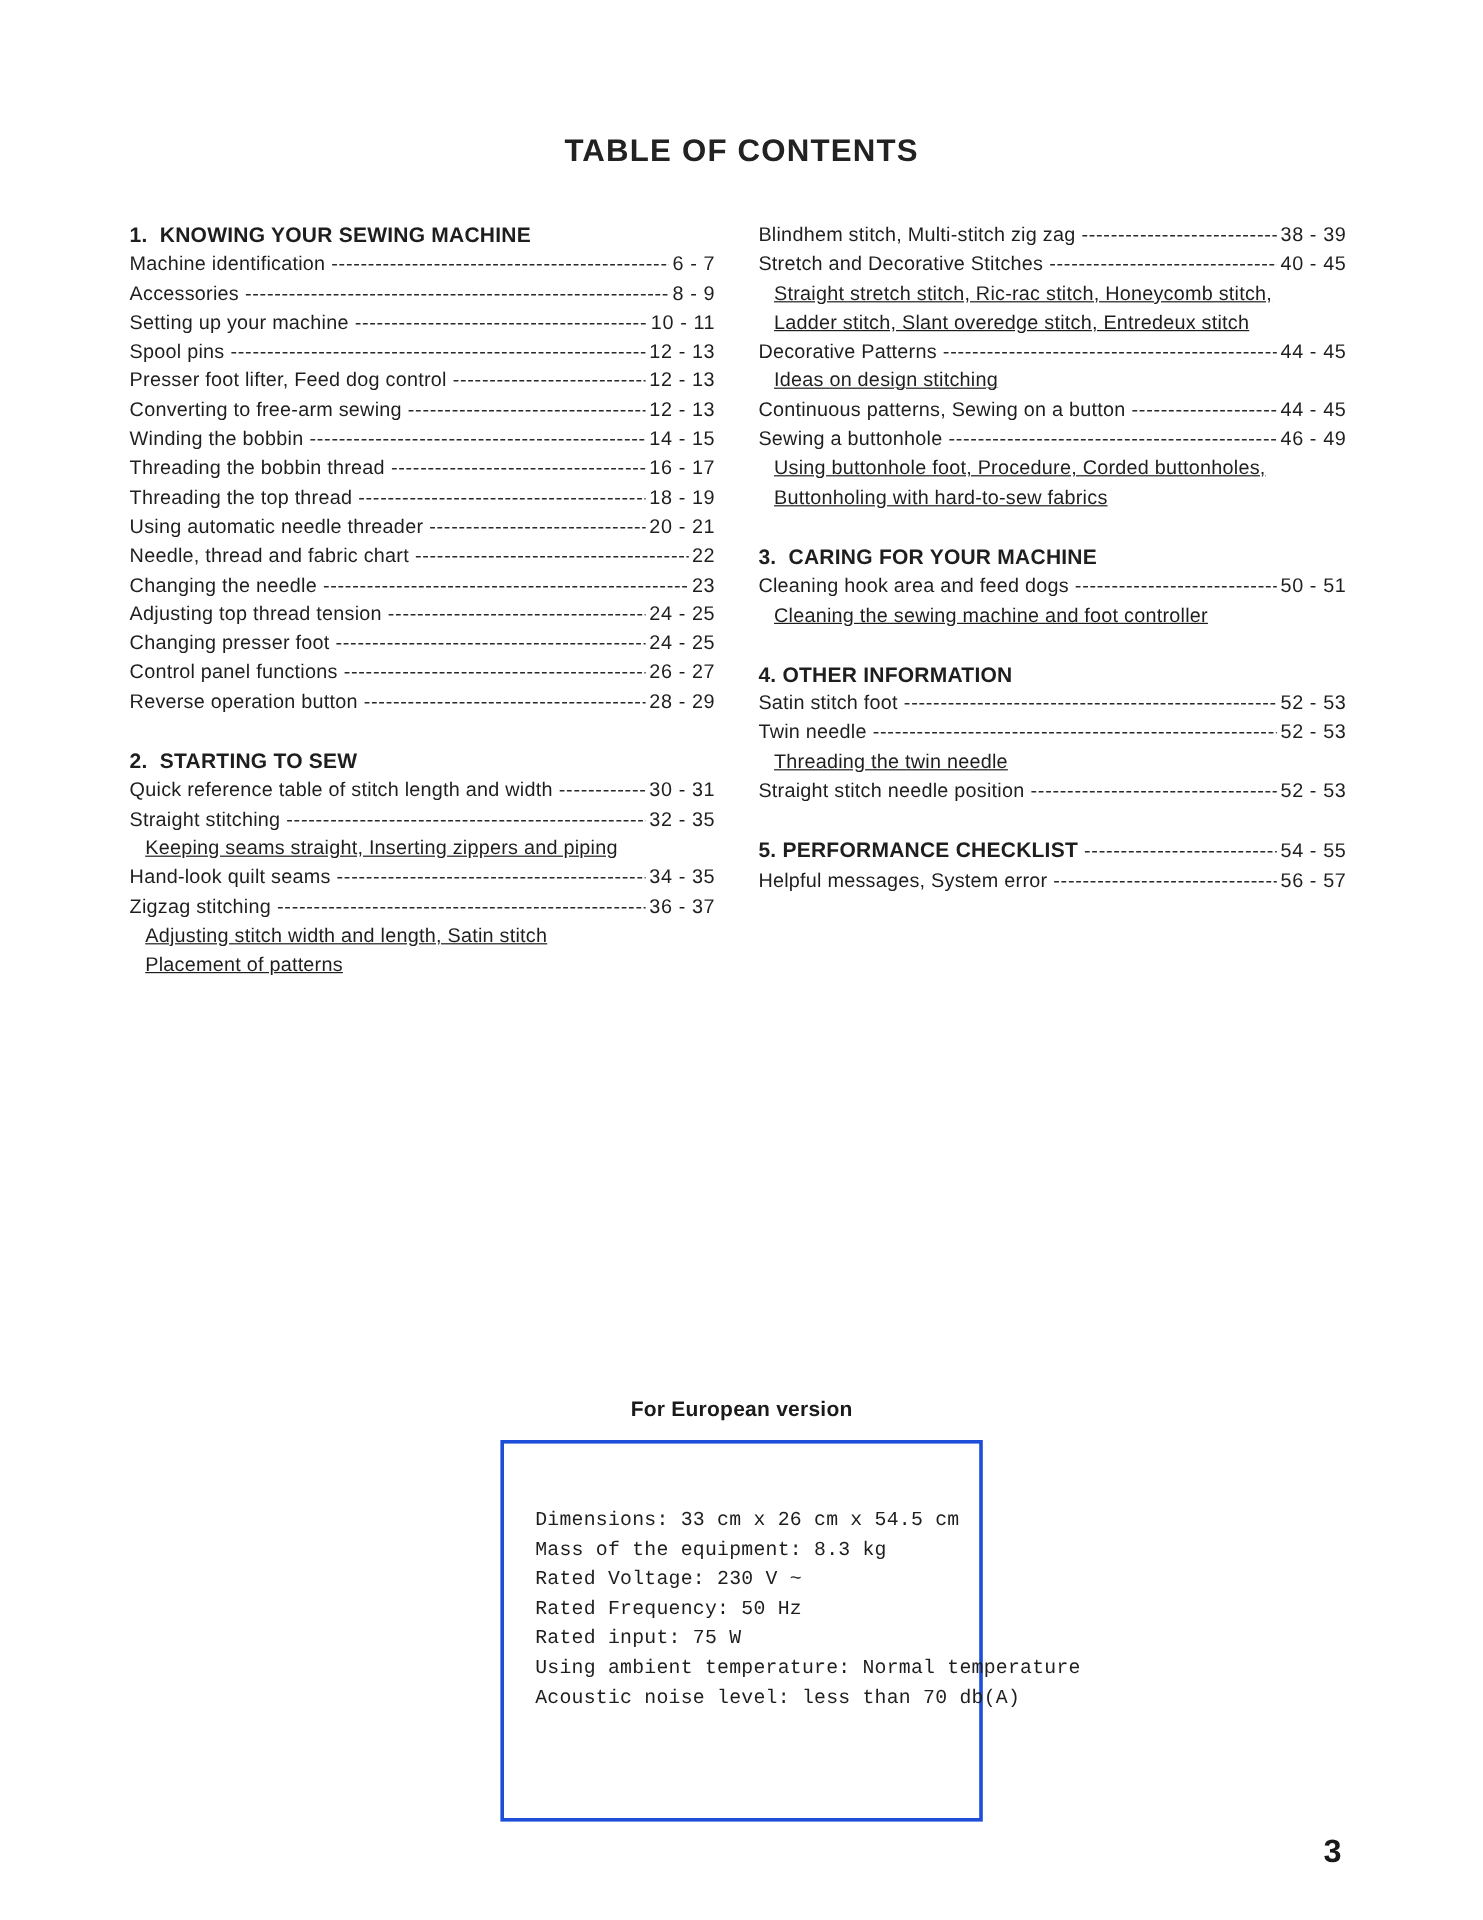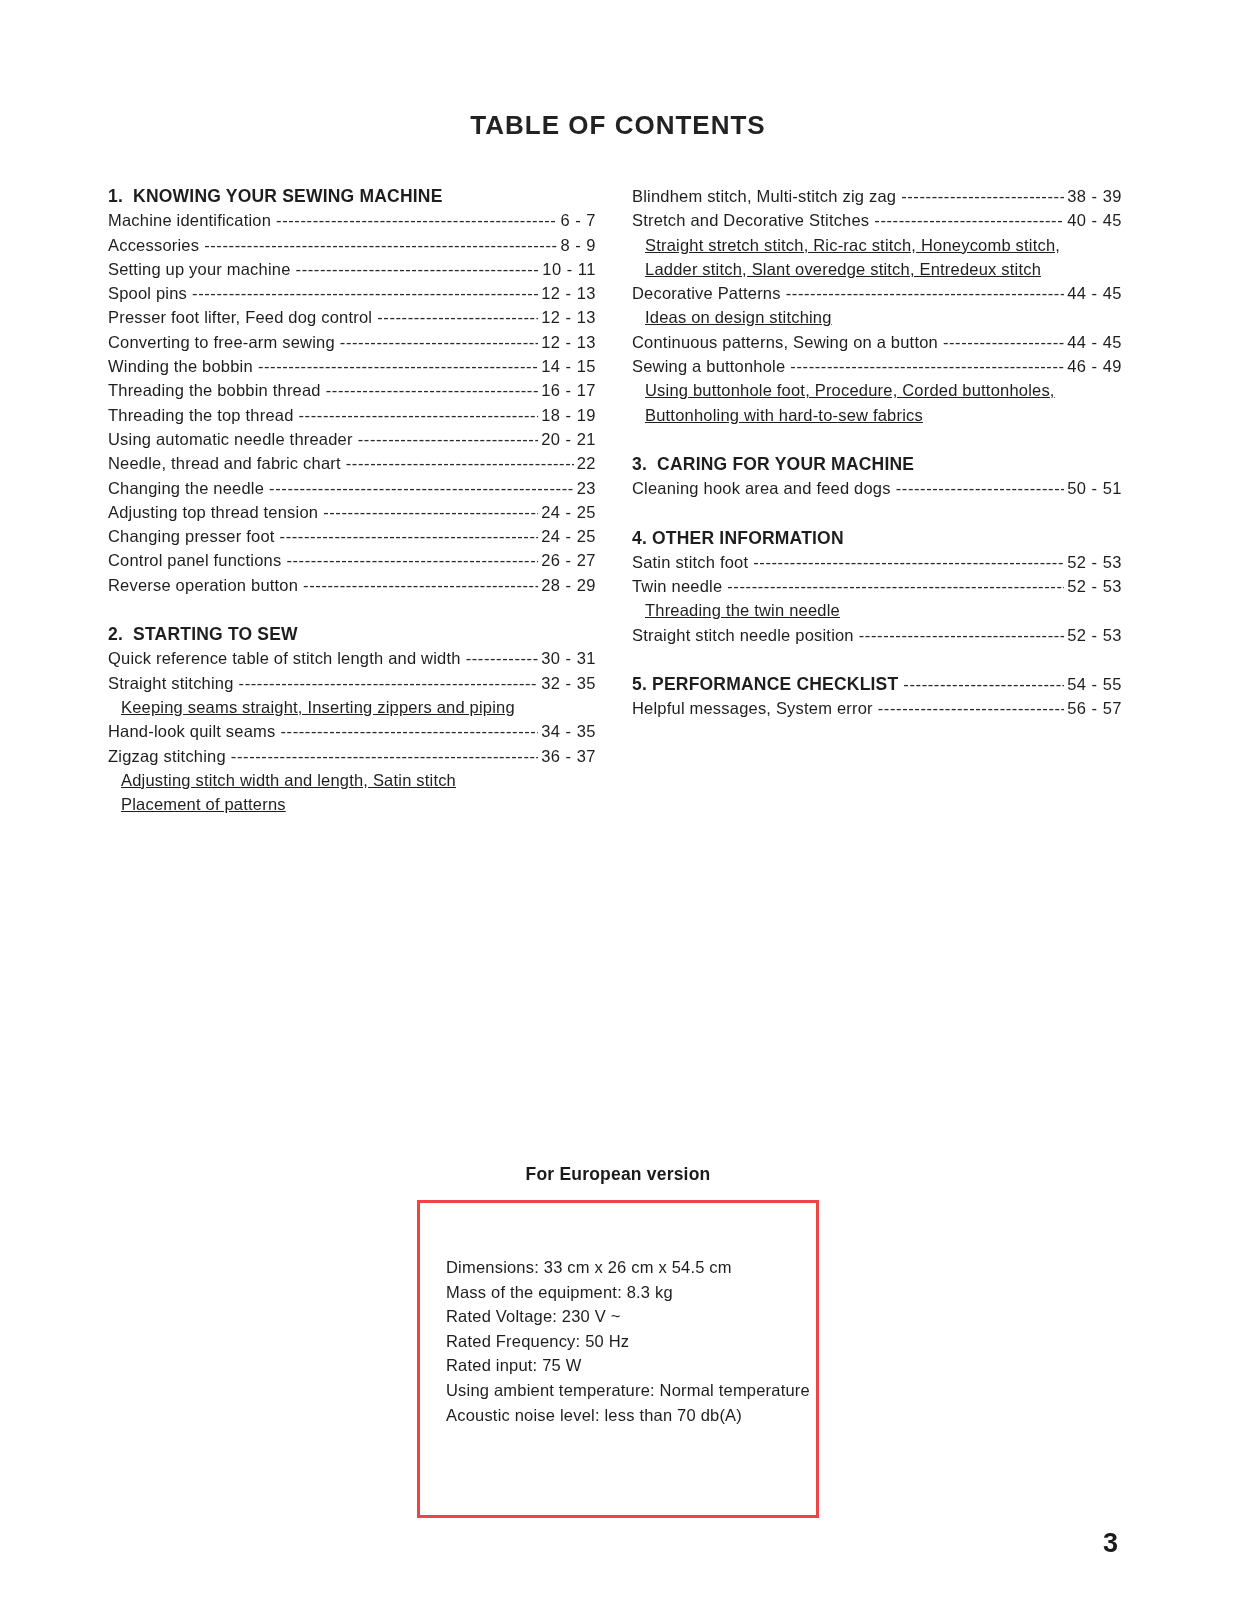--- a/index.html
+++ b/index.html
@@ -71,23 +71,24 @@
     font-size: 17.5px;
     font-weight: bold;
     letter-spacing: 0.2px;
     color: #1a1a1a;
   }
   .euro-box {
     box-sizing: border-box;
     width: 402px;
     height: 318px;
     margin: 15px auto 0 auto;
-    border: 3px solid #ef4444;
+    border: 3px solid #1d4ed8;
     text-align: left;
     padding: 52px 18px 12px 26px;
+    font-family: Liberation Mono, monospace;
   }
   .euro-line {
     font-size: 16.5px;
     line-height: 24.6px;
     letter-spacing: 0.2px;
     white-space: pre;
   }
   .page-num {
     position: absolute;
     top: 1528px;
@@ -272,20 +273,23 @@
           </div>
         </div>
         <div class="toc-section">
           <div class="toc-row toc-heading">
             <span class="toc-label">3.  CARING FOR YOUR MACHINE</span>
           </div>
           <div class="toc-row">
             <span class="toc-label">Cleaning hook area and feed dogs</span>
             <span class="toc-leader">--------------------------------------------------------------------------------------------------------------------------------------------------------------------------------------------------------</span>
             <span class="toc-pages">50 - 51</span>
+          </div>
+          <div class="toc-row toc-sub">
+            <span class="toc-label">Cleaning the sewing machine and foot controller</span>
           </div>
         </div>
         <div class="toc-section">
           <div class="toc-row toc-heading">
             <span class="toc-label">4. OTHER INFORMATION</span>
           </div>
           <div class="toc-row">
             <span class="toc-label">Satin stitch foot</span>
             <span class="toc-leader">--------------------------------------------------------------------------------------------------------------------------------------------------------------------------------------------------------</span>
             <span class="toc-pages">52 - 53</span>

